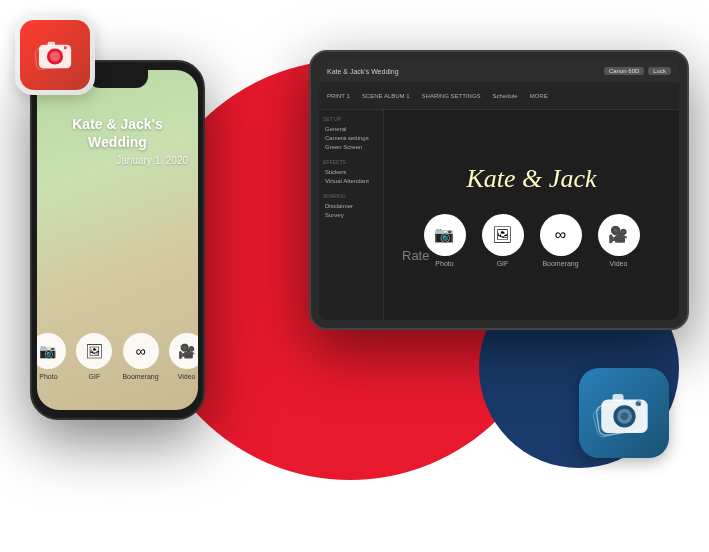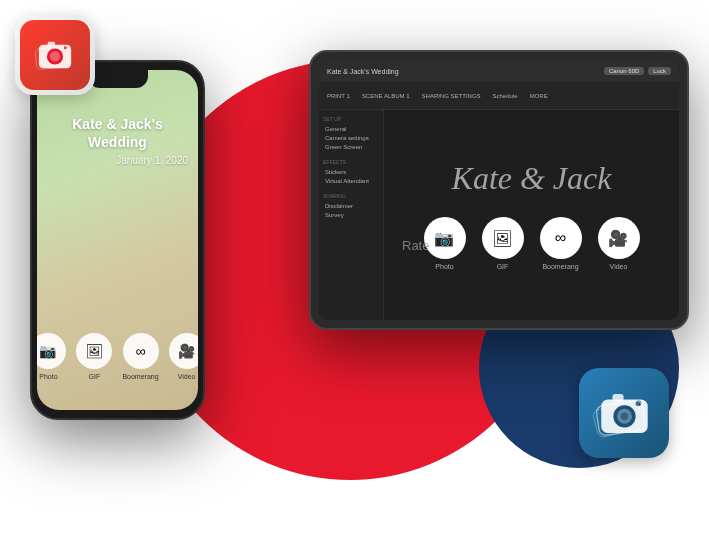--- a/index.html
+++ b/index.html
@@ -257,22 +257,22 @@
       display: flex;
       flex-direction: column;
       align-items: center;
       justify-content: center;
       padding: 10px;
     }
 
     .tablet-event-title {
       font-family: 'Georgia', serif;
       font-style: italic;
-      font-size: 32px;
-      color: #a3a3a3;
+      font-size: 26px;
+      color: #fef9c3;
       margin-bottom: 20px;
       text-align: center;
     }
 
     .tablet-buttons {
       display: flex;
       gap: 16px;
       justify-content: center;
     }
 
@@ -346,21 +346,21 @@
     
     .camera-icon-svg {
       width: 44px;
       height: 44px;
     }
 
     
     .rate-text {
       position: absolute;
       left: 402px;
-      top: 238px;
+      top: 248px;
       font-size: 13px;
       color: rgba(150,150,150,0.8);
       z-index: 5;
     }
   </style>
 </head>
 <body>
 
 <div class="scene">
 

